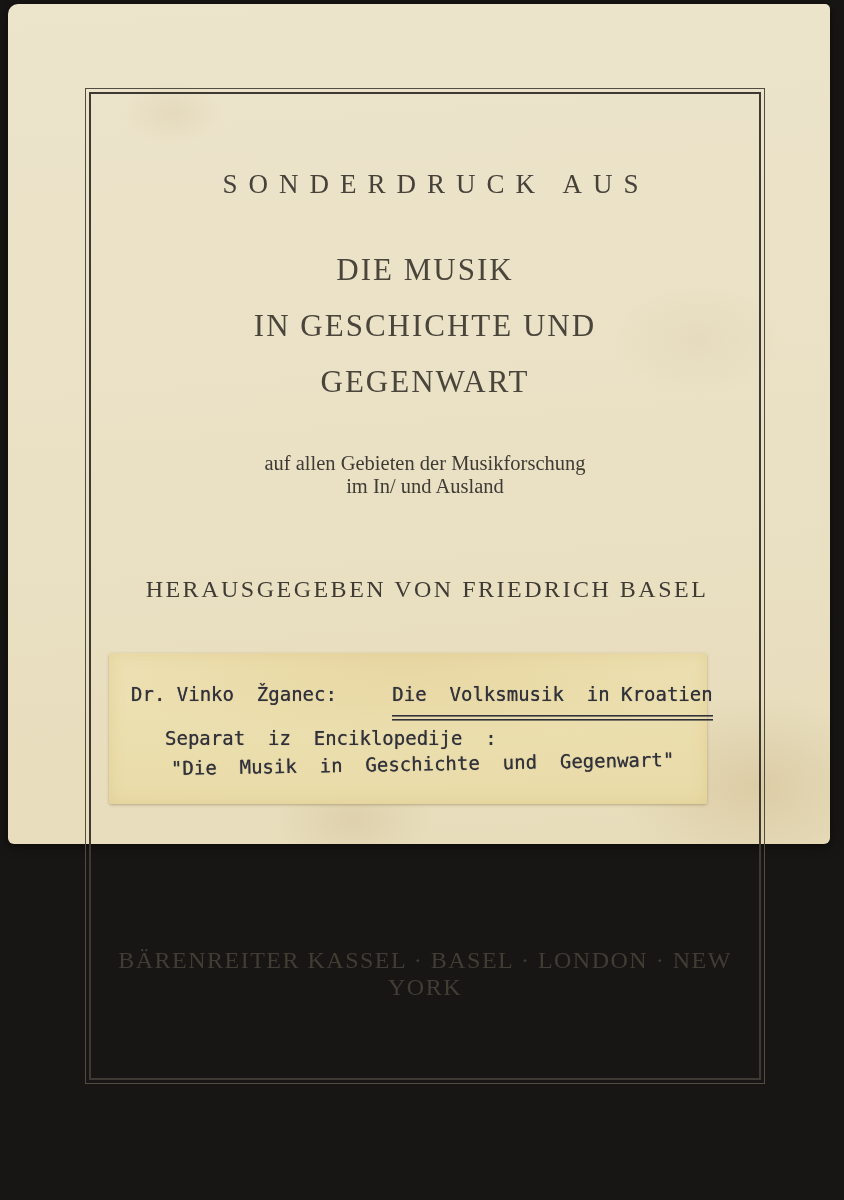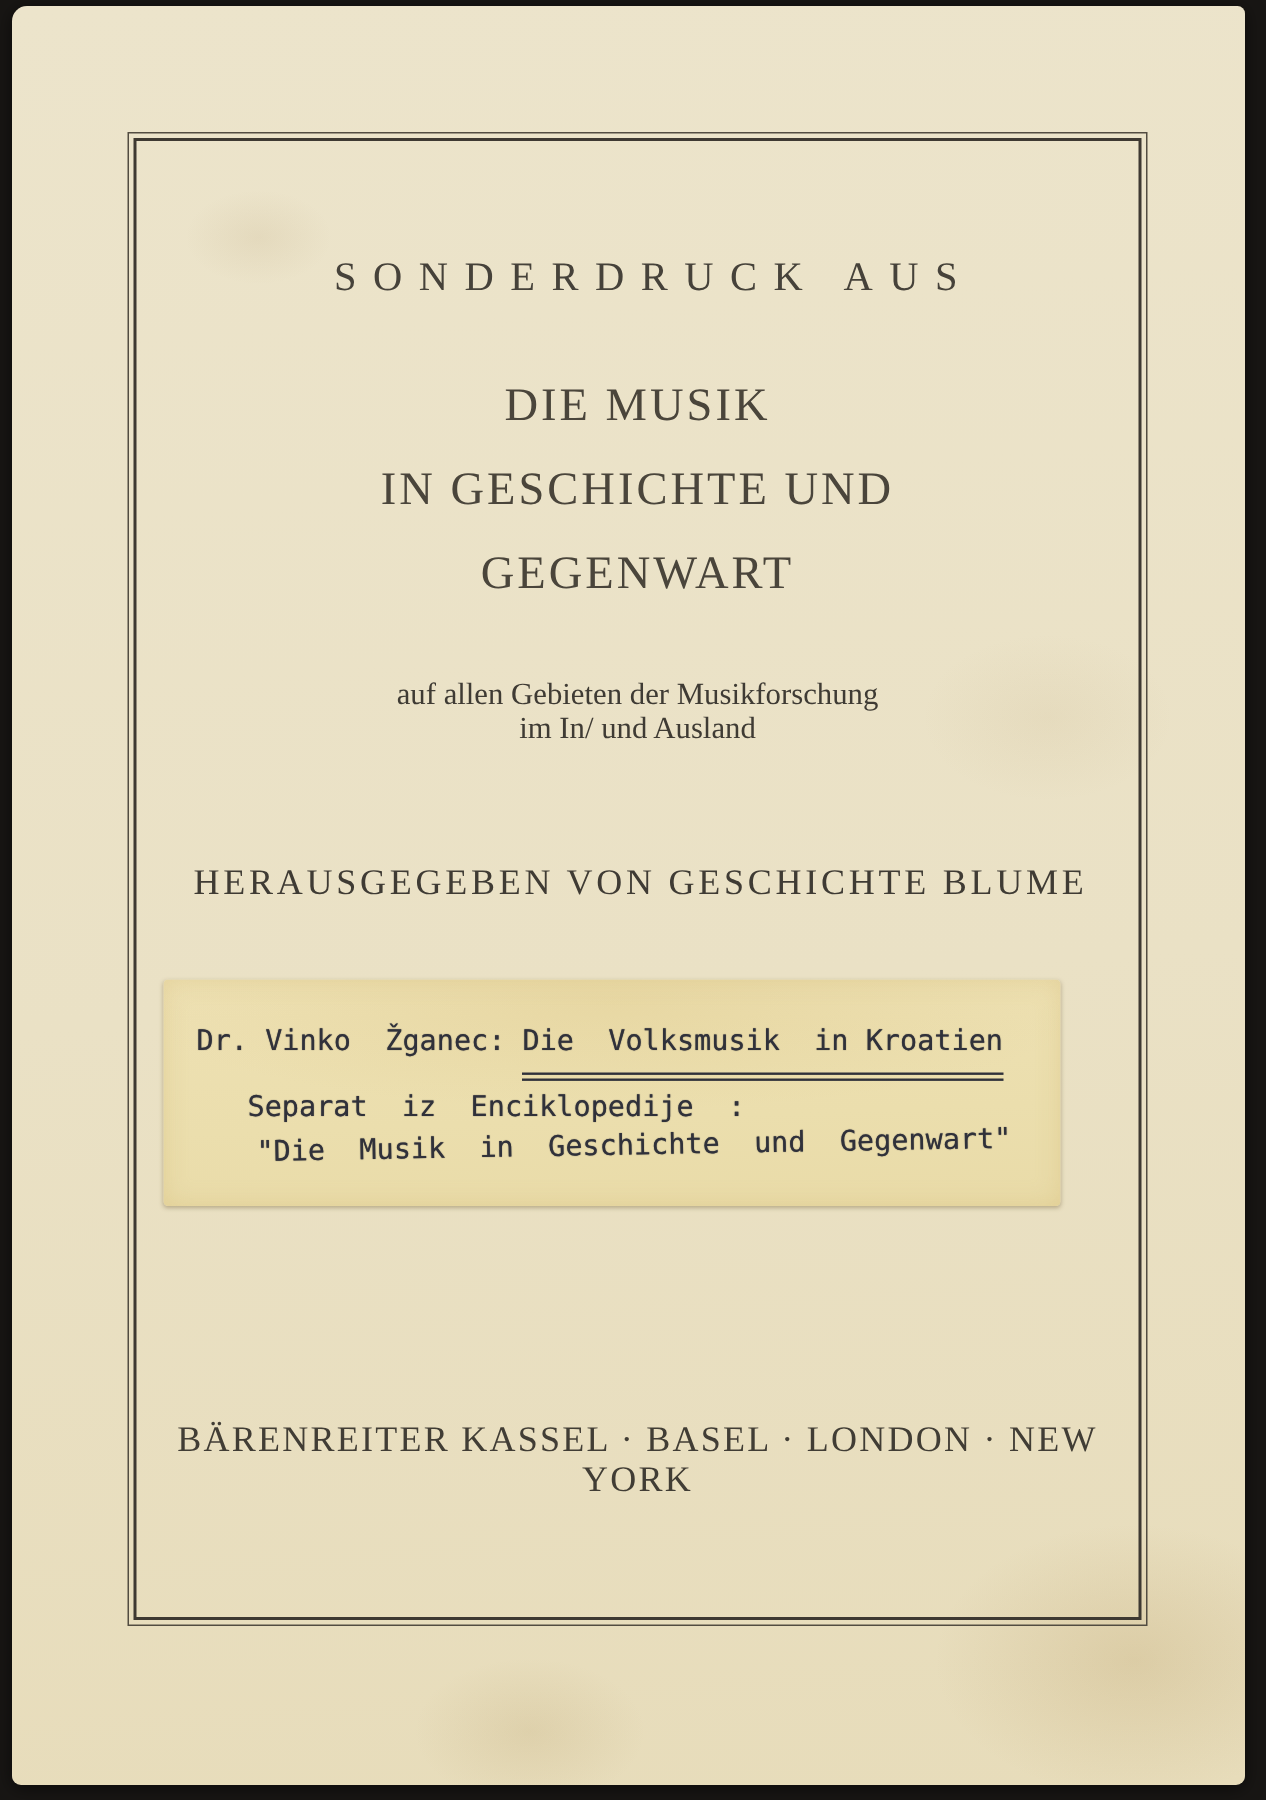--- a/index.html
+++ b/index.html
@@ -2,21 +2,21 @@
 <html><head>
 <meta charset="utf-8">
 <style>
   html,body { margin:0; padding:0; }
   body {
     width:844px; height:1200px; position:relative; overflow:hidden;
     background:#181614;
     font-family:"Liberation Serif","DejaVu Serif",serif;
   }
   .paper {
-    position:absolute; left:8px; top:4px; width:822px; height:1186px;
+    position:absolute; left:8px; top:4px; width:822px; height:840px;
     border-radius:10px 5px 6px 6px;
     background:
       radial-gradient(190px 130px at 91% 93%, rgba(172,140,78,.20), transparent 70%),
       radial-gradient(110px 70px at 42% 97%, rgba(165,135,75,.14), transparent 70%),
       radial-gradient(70px 45px at 20% 13%, rgba(160,130,80,.10), transparent 70%),
       radial-gradient(120px 80px at 84% 40%, rgba(170,140,85,.08), transparent 70%),
       linear-gradient(176deg, #ece4cb 0%, #eae1c5 55%, #e7dcba 100%);
     box-shadow:0 2px 12px rgba(0,0,0,.55);
   }
   .frame {
@@ -64,20 +64,21 @@
   .slip-line { position:absolute; }
   .slip-line1 { left:22px; top:30px; }
   .slip-line2 { left:42px; top:74px;margin-left:14px; }
   .slip-line3 { left:62px; top:104px; transform:rotate(-1deg); transform-origin:left center; }
   .ul {
     padding-bottom:16px;
     background-image:linear-gradient(#30313a,#30313a),linear-gradient(#30313a,#30313a);
     background-size:100% 1.6px,100% 1.6px;
     background-position:0 calc(100% - 4px),0 100%;
     background-repeat:no-repeat;
+    margin-left:44px;
   }
 </style>
 </head>
 <body>
 
 <div class="paper">
   <div class="frame">
     <div class="frame-inner"></div>
 
     <div class="tblock series">SONDERDRUCK AUS</div>
@@ -86,21 +87,21 @@
       <div>DIE MUSIK</div>
       <div>IN GESCHICHTE UND</div>
       <div>GEGENWART</div>
     </div>
 
     <div class="tblock subtitle">
       <div>auf allen Gebieten der Musikforschung</div>
       <div>im In/ und Ausland</div>
     </div>
 
-    <div class="tblock editor">HERAUSGEGEBEN VON GESCHICHTE BLUME</div>
+    <div class="tblock editor">HERAUSGEGEBEN VON FRIEDRICH BASEL</div>
 
     <div class="slip">
       <div class="slip-line slip-line1"><span>Dr. Vinko  Žganec: </span><span class="ul">Die  Volksmusik  in Kroatien</span></div>
       <div class="slip-line slip-line2">Separat  iz  Enciklopedije  :</div>
       <div class="slip-line slip-line3">"Die  Musik  in  Geschichte  und  Gegenwart"</div>
     </div>
 
     <div class="tblock publisher">BÄRENREITER KASSEL · BASEL · LONDON · NEW YORK</div>
   </div>
 </div>

